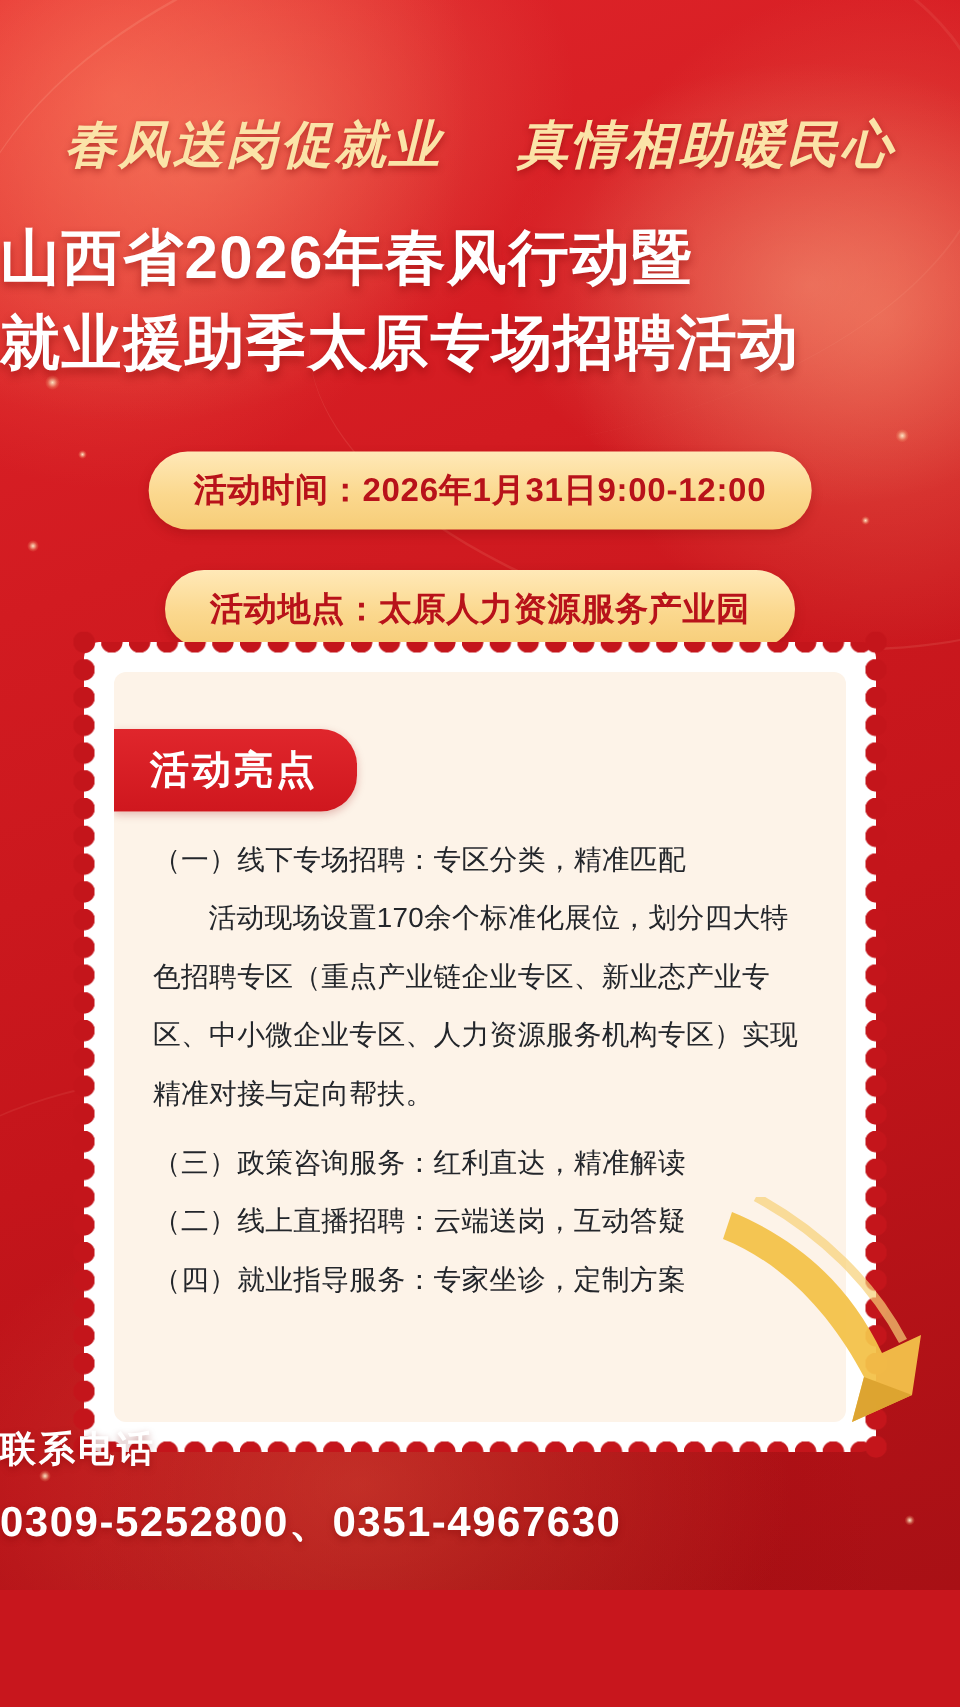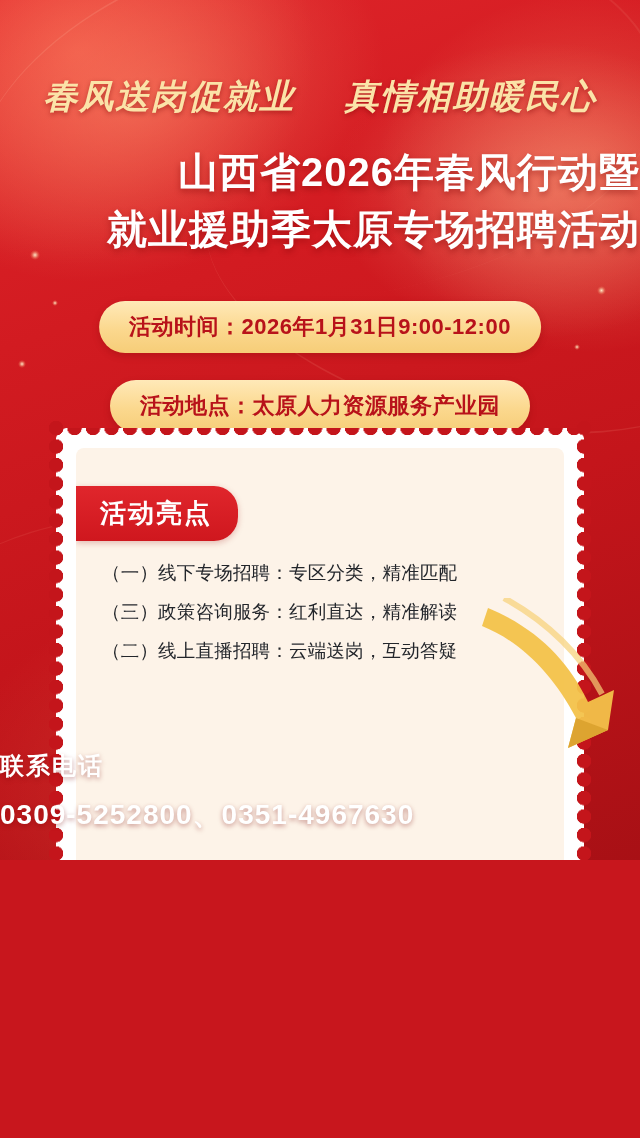--- a/index.html
+++ b/index.html
@@ -11,21 +11,21 @@
     height: 1138px;
     overflow: hidden;
     font-family: "Liberation Sans", "DejaVu Sans", sans-serif;
     background: #c8161d;
   }
 
   
   .poster {
     position: relative;
     width: 640px;
-    height: 860px;
+    height: 1060px;
     overflow: hidden;
     background:
       radial-gradient(ellipse 60% 40% at 12% 6%, rgba(255,120,90,0.55) 0%, rgba(255,120,90,0) 62%),
       radial-gradient(ellipse 55% 35% at 92% 20%, rgba(255,150,110,0.45) 0%, rgba(255,150,110,0) 60%),
       radial-gradient(ellipse 70% 45% at 50% 100%, rgba(160,10,14,0.75) 0%, rgba(160,10,14,0) 60%),
       linear-gradient(160deg, #e0252a 0%, #d21b21 32%, #c4151b 62%, #a81015 100%);
   }
 
   
   .swirl {
@@ -100,21 +100,21 @@
     text-shadow: 0 2px 5px rgba(120,0,0,.45);
     white-space: nowrap;
   }
   .strap .gap { display: inline-block; width: 22px; }
 
   
   .title-block {
     position: absolute;
     top: 144px;
     left: 0; right: 0;
-    text-align: right;
+    text-align: left;
   }
   .title-line {
     font-size: 40px;
     font-weight: 700;
     color: #ffffff;
     letter-spacing: 1px;
     line-height: 1.42;
     text-shadow: 0 3px 6px rgba(120,5,5,.45);
     white-space: nowrap;
   }
@@ -296,22 +296,24 @@
   <div class="card-wrap">
     <div class="card-stamp"></div>
     <div class="card-sides left"></div>
     <div class="card-sides right"></div>
 
     <div class="card-inner">
       <div class="tag">活动亮点</div>
 
       <div class="body-list">
         <p class="para">（一）线下专场招聘：专区分类，精准匹配</p>
+        <p class="para indent block">活动现场设置170余个标准化展位，划分四大特色招聘专区（重点产业链企业专区、新业态产业专区、中小微企业专区、人力资源服务机构专区）实现精准对接与定向帮扶。</p>
         <p class="para">（三）政策咨询服务：红利直达，精准解读</p>
         <p class="para">（二）线上直播招聘：云端送岗，互动答疑</p>
+        <p class="para">（四）就业指导服务：专家坐诊，定制方案</p>
       </div>
     </div>
   </div>
 
   <svg class="ribbon" viewBox="0 0 150 170">
     <path d="M12 10 C60 30 92 62 112 104 L138 92 L132 132 L92 150 L100 120 C78 78 46 44 6 28 Z" fill="#f3c24a" opacity="0.95"></path>
     <path d="M100 120 L92 150 L132 132 Z" fill="#dba22f" opacity="0.95"></path>
     <path d="M28 0 C72 24 106 58 126 96" stroke="#f7d076" stroke-width="6" fill="none" opacity="0.7"></path>
   </svg>
 

